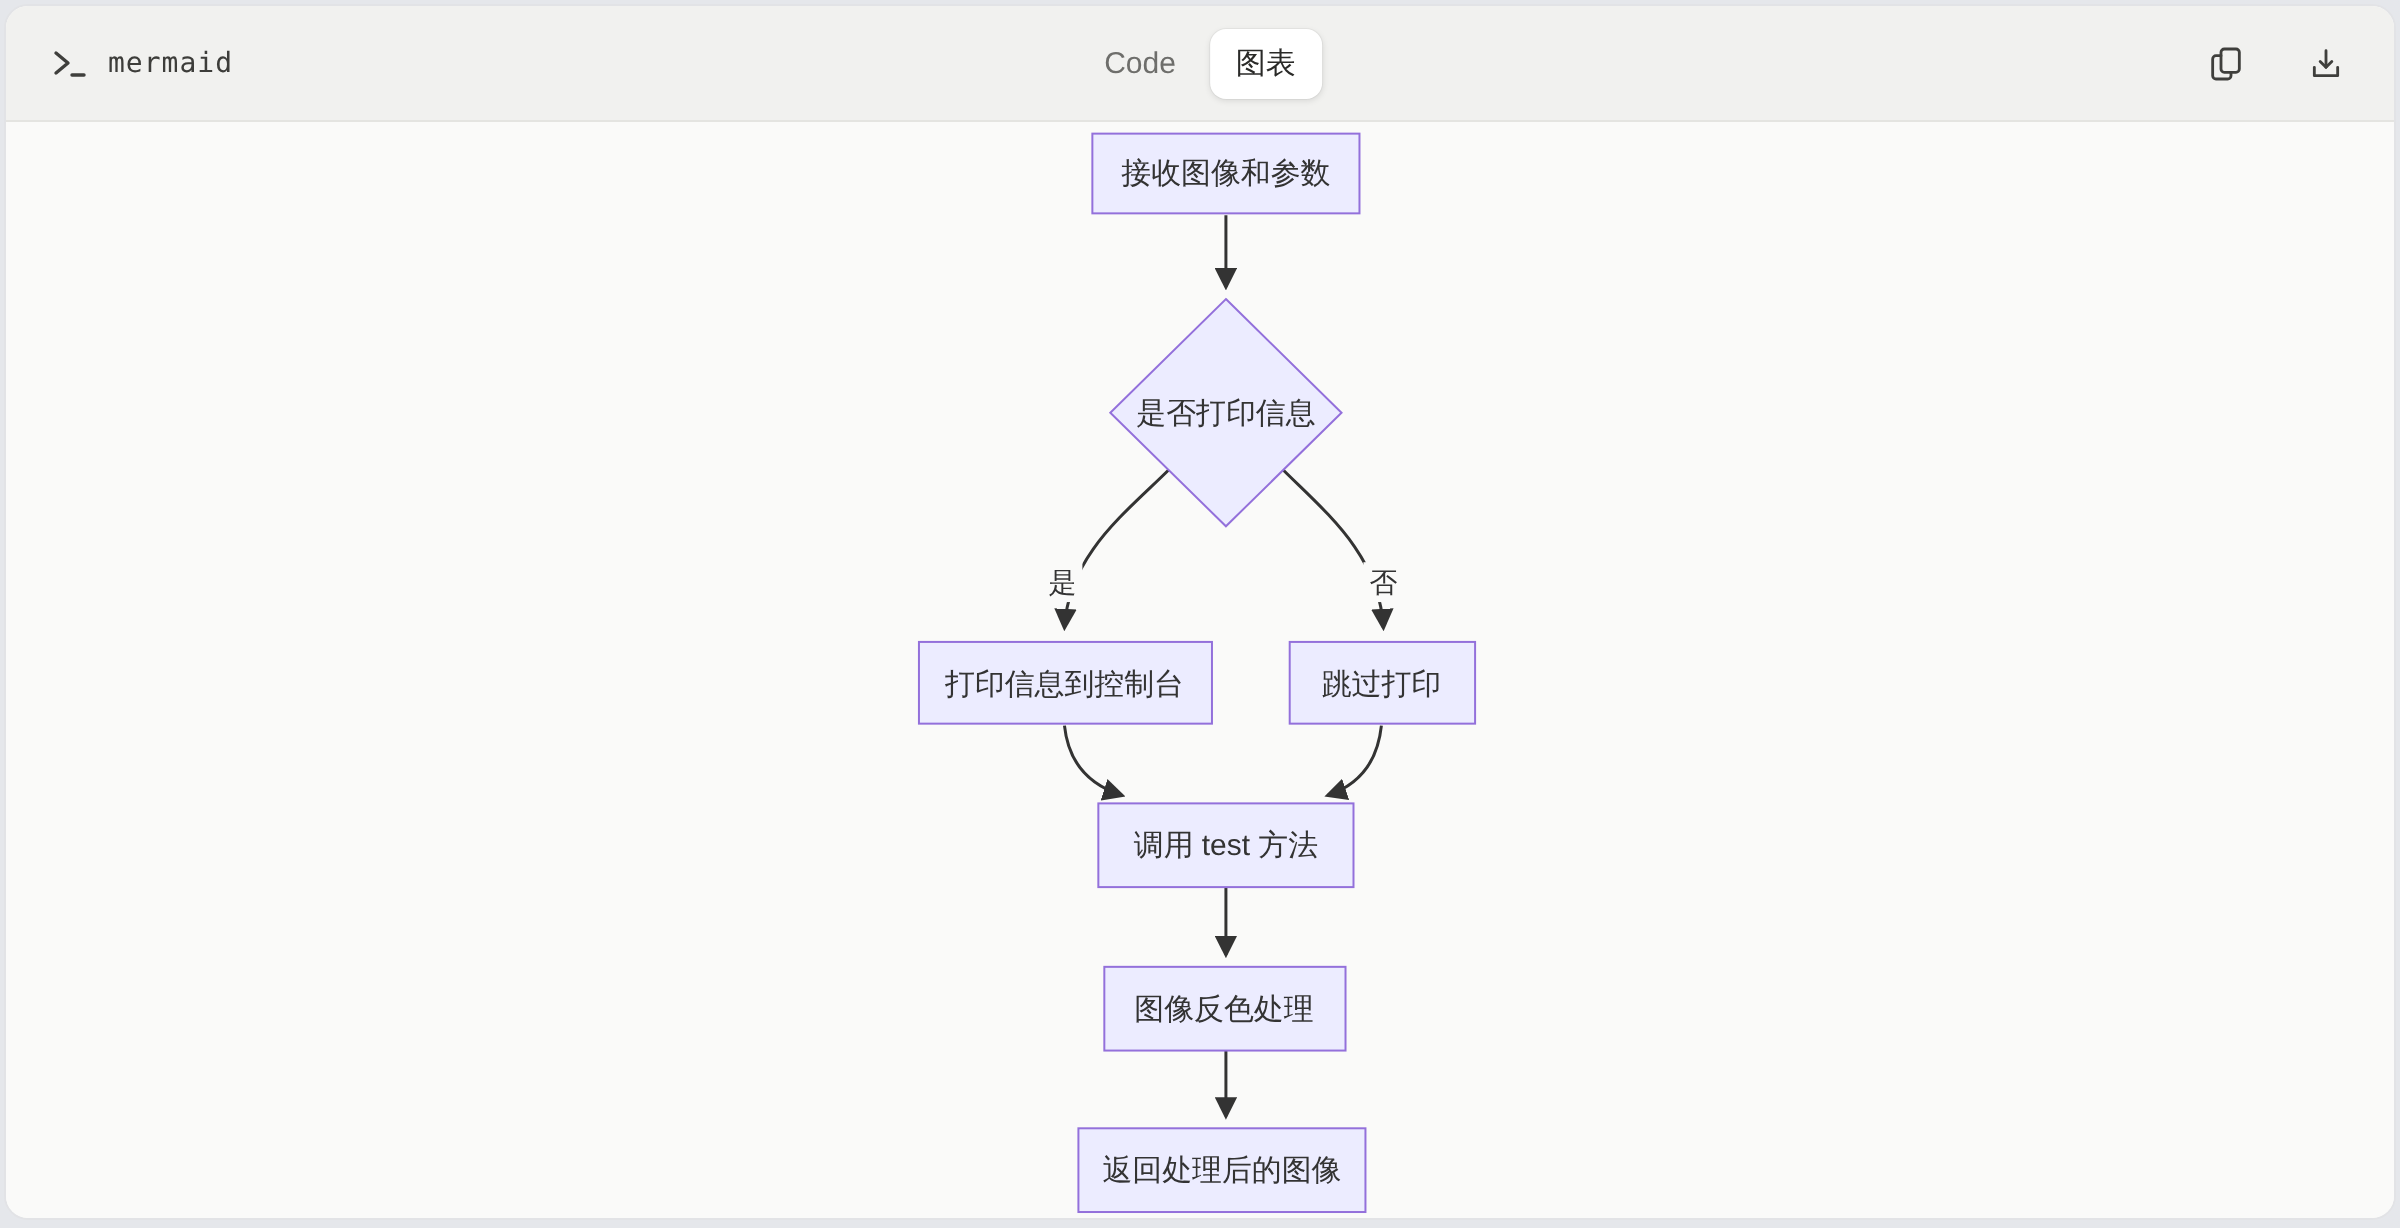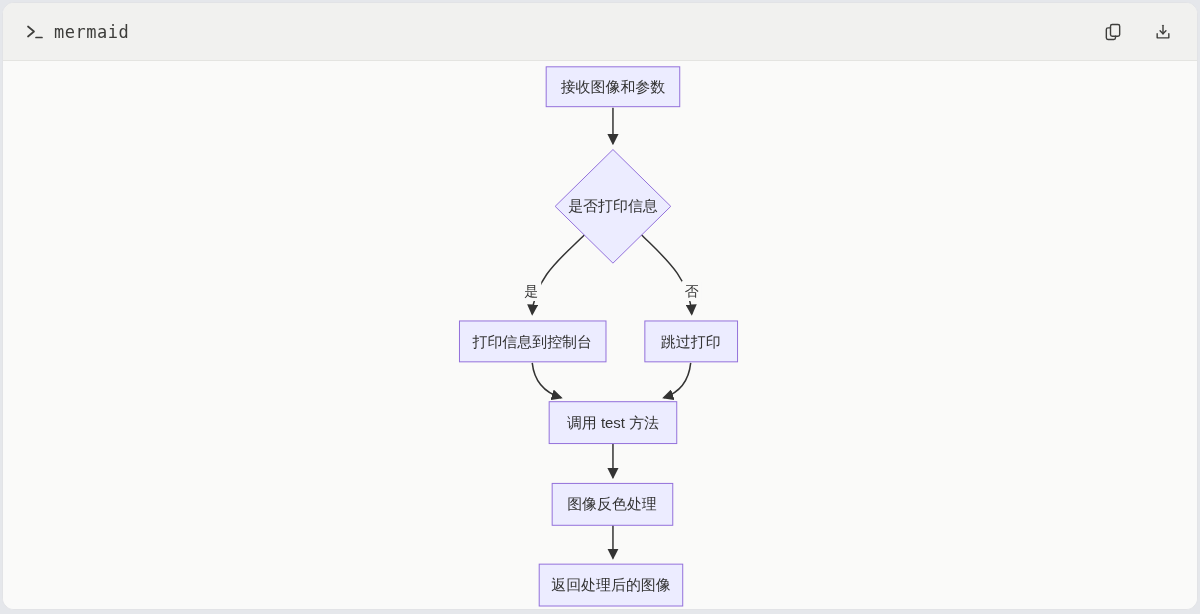--- a/index.html
+++ b/index.html
@@ -28,21 +28,21 @@
     justify-content: space-between;
     padding: 0 22px;
   }
   .h-left {
     display: flex;
     align-items: center;
     gap: 10px;
   }
   .artifact-title {
     font-family: "DejaVu Sans Mono", "Liberation Mono", monospace;
-    font-size: 17px;
+    font-size: 14px;
     color: #3d3d3a;
     letter-spacing: 0.5px;
   }
   .tabs {
     position: absolute;
     left: 50%; top: 50%;
     transform: translate(-50%, -50%);
     display: flex;
     align-items: center;
     gap: 4px;
@@ -107,20 +107,24 @@
 
   <div class="header">
     <div class="h-left">
       <svg class="hicon" width="19" height="19" viewBox="0 0 19 19">
         <polyline points="3,4.5 9,9.5 3,14.5"></polyline>
         <line x1="11" y1="15.5" x2="17" y2="15.5"></line>
       </svg>
       <span class="artifact-title">mermaid</span>
     </div>
 
+    <div class="tabs">
+      <button class="tab">Code</button>
+      <button class="tab active">图表</button>
+    </div>
 
     <div class="h-right">
       <button class="icon-btn">
         <svg class="hicon" width="20" height="20" viewBox="0 0 24 24">
           <rect x="9" y="3" width="11" height="14" rx="2"></rect>
           <path d="M15 17v2a2 2 0 0 1-2 2H6a2 2 0 0 1-2-2V9a2 2 0 0 1 2-2h3"></path>
         </svg>
       </button>
       <button class="icon-btn">
         <svg class="hicon" width="20" height="20" viewBox="0 0 24 24">

